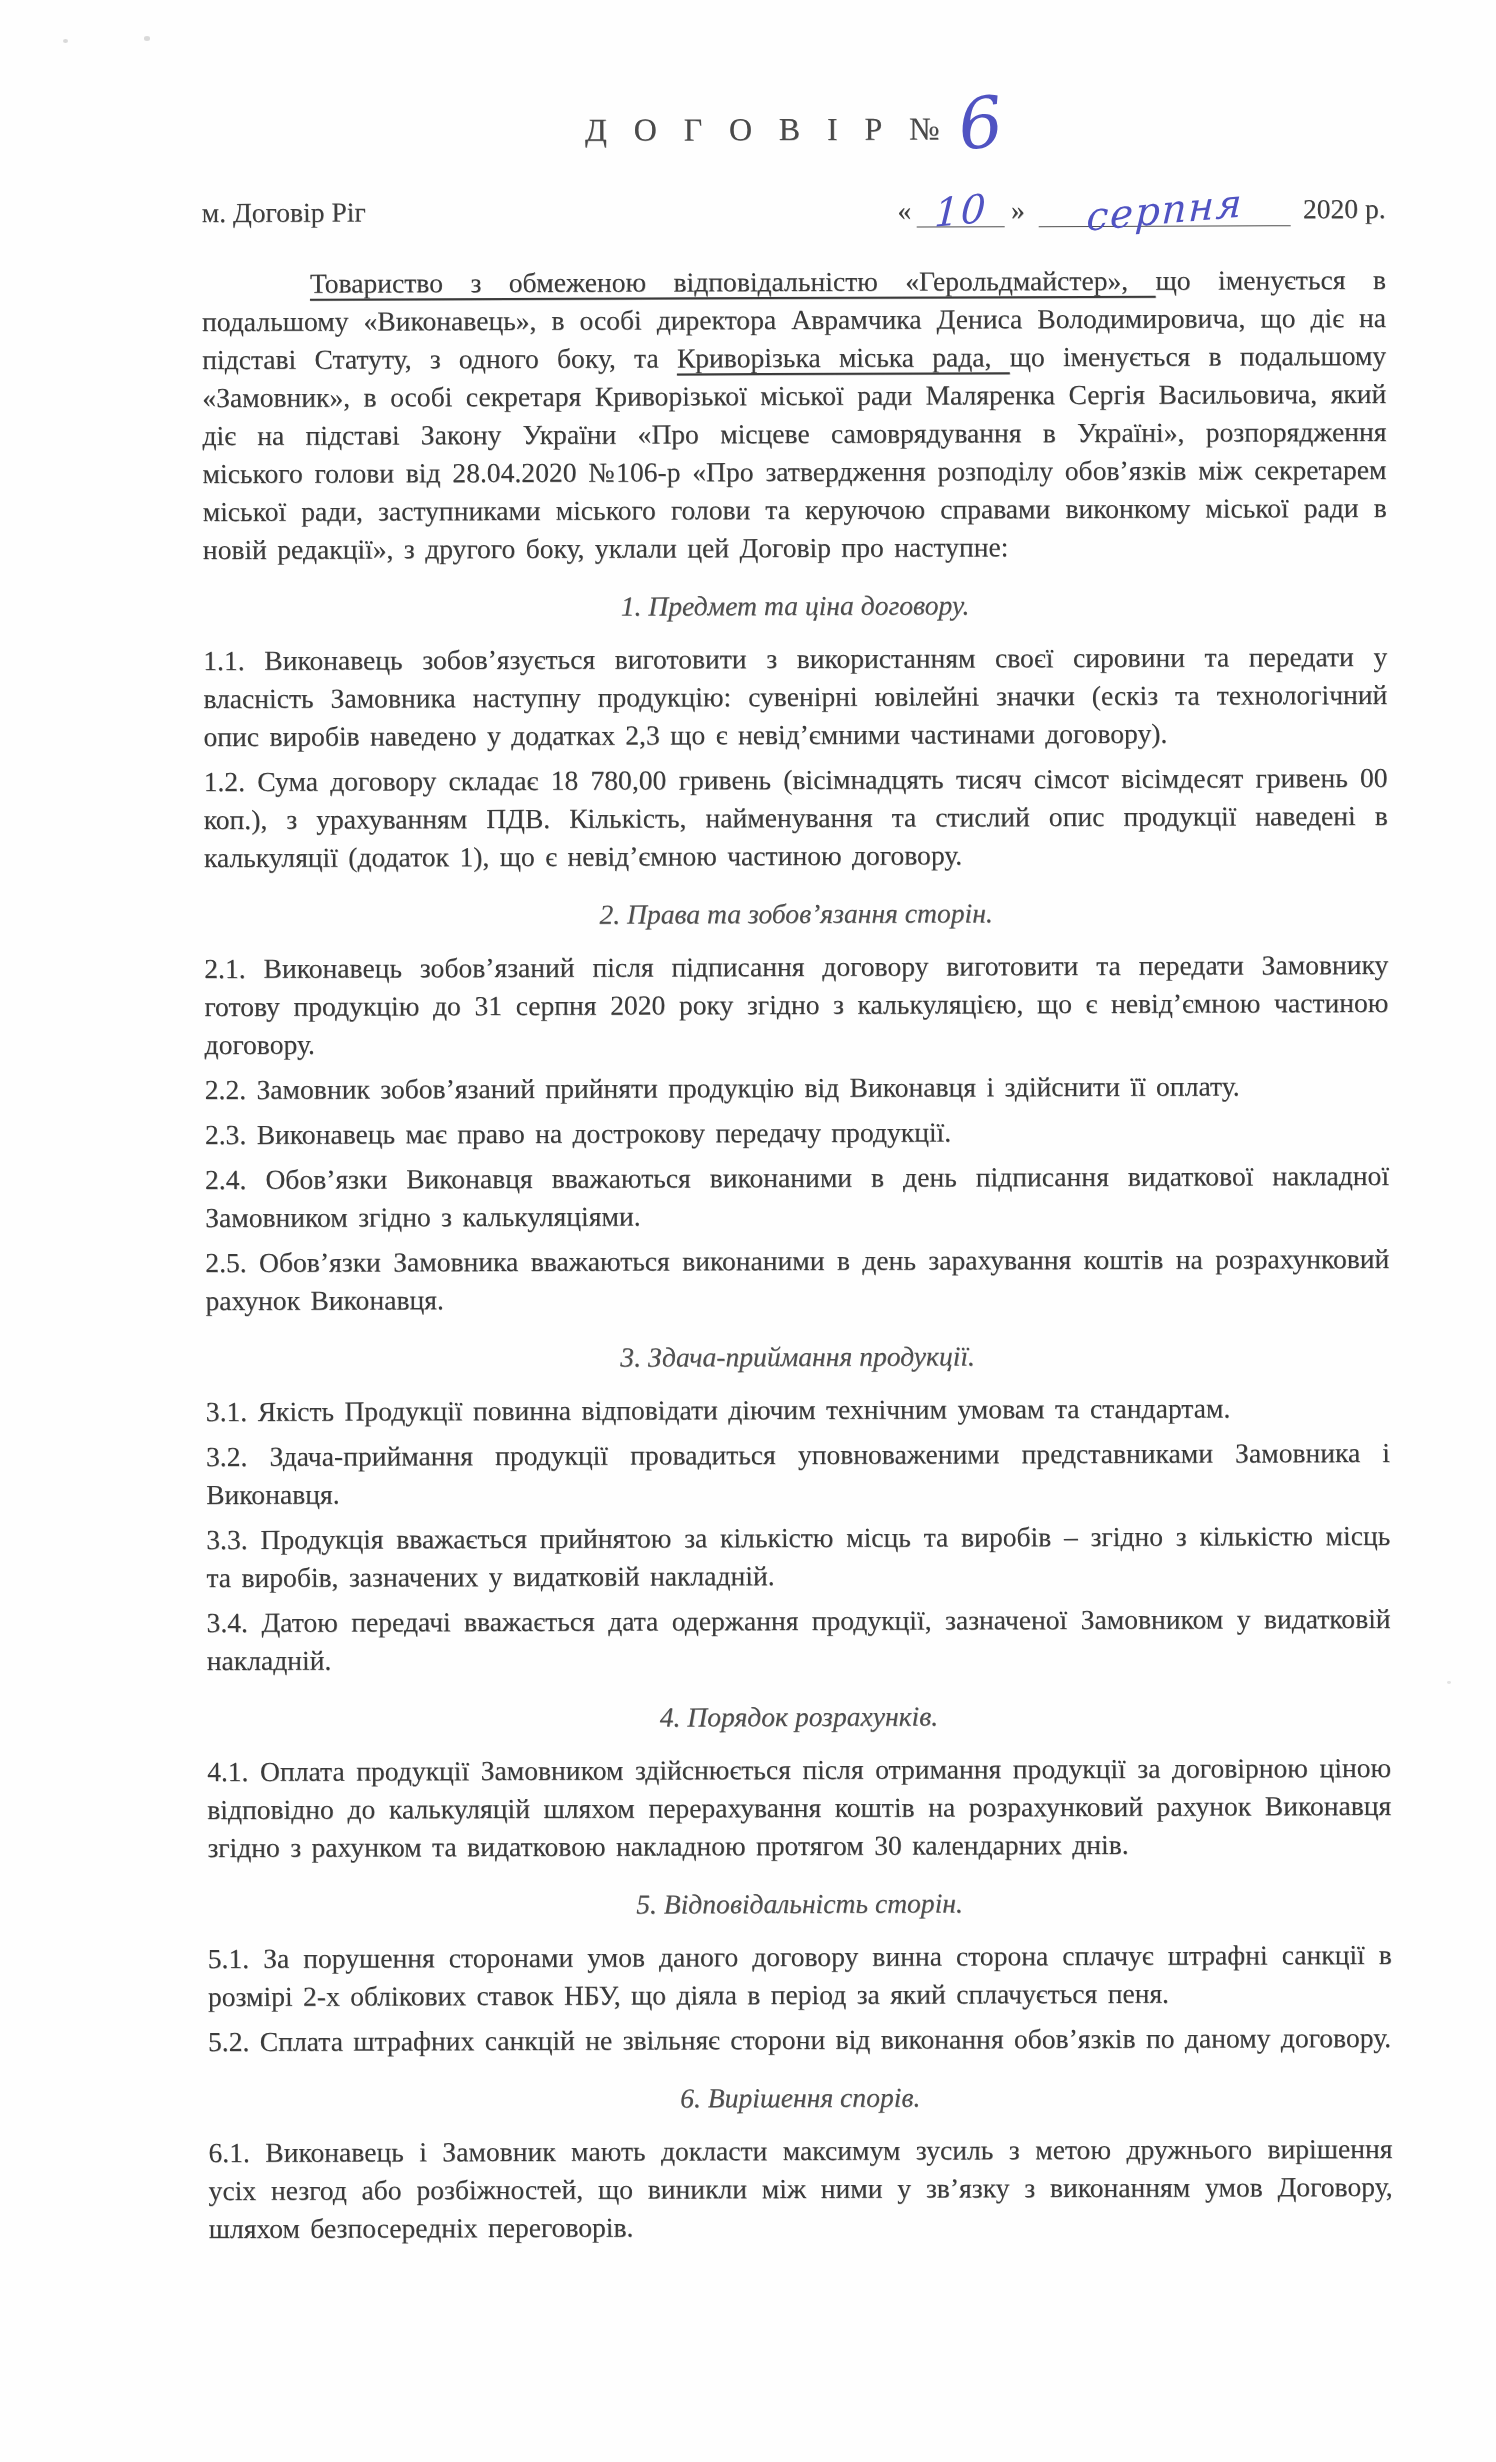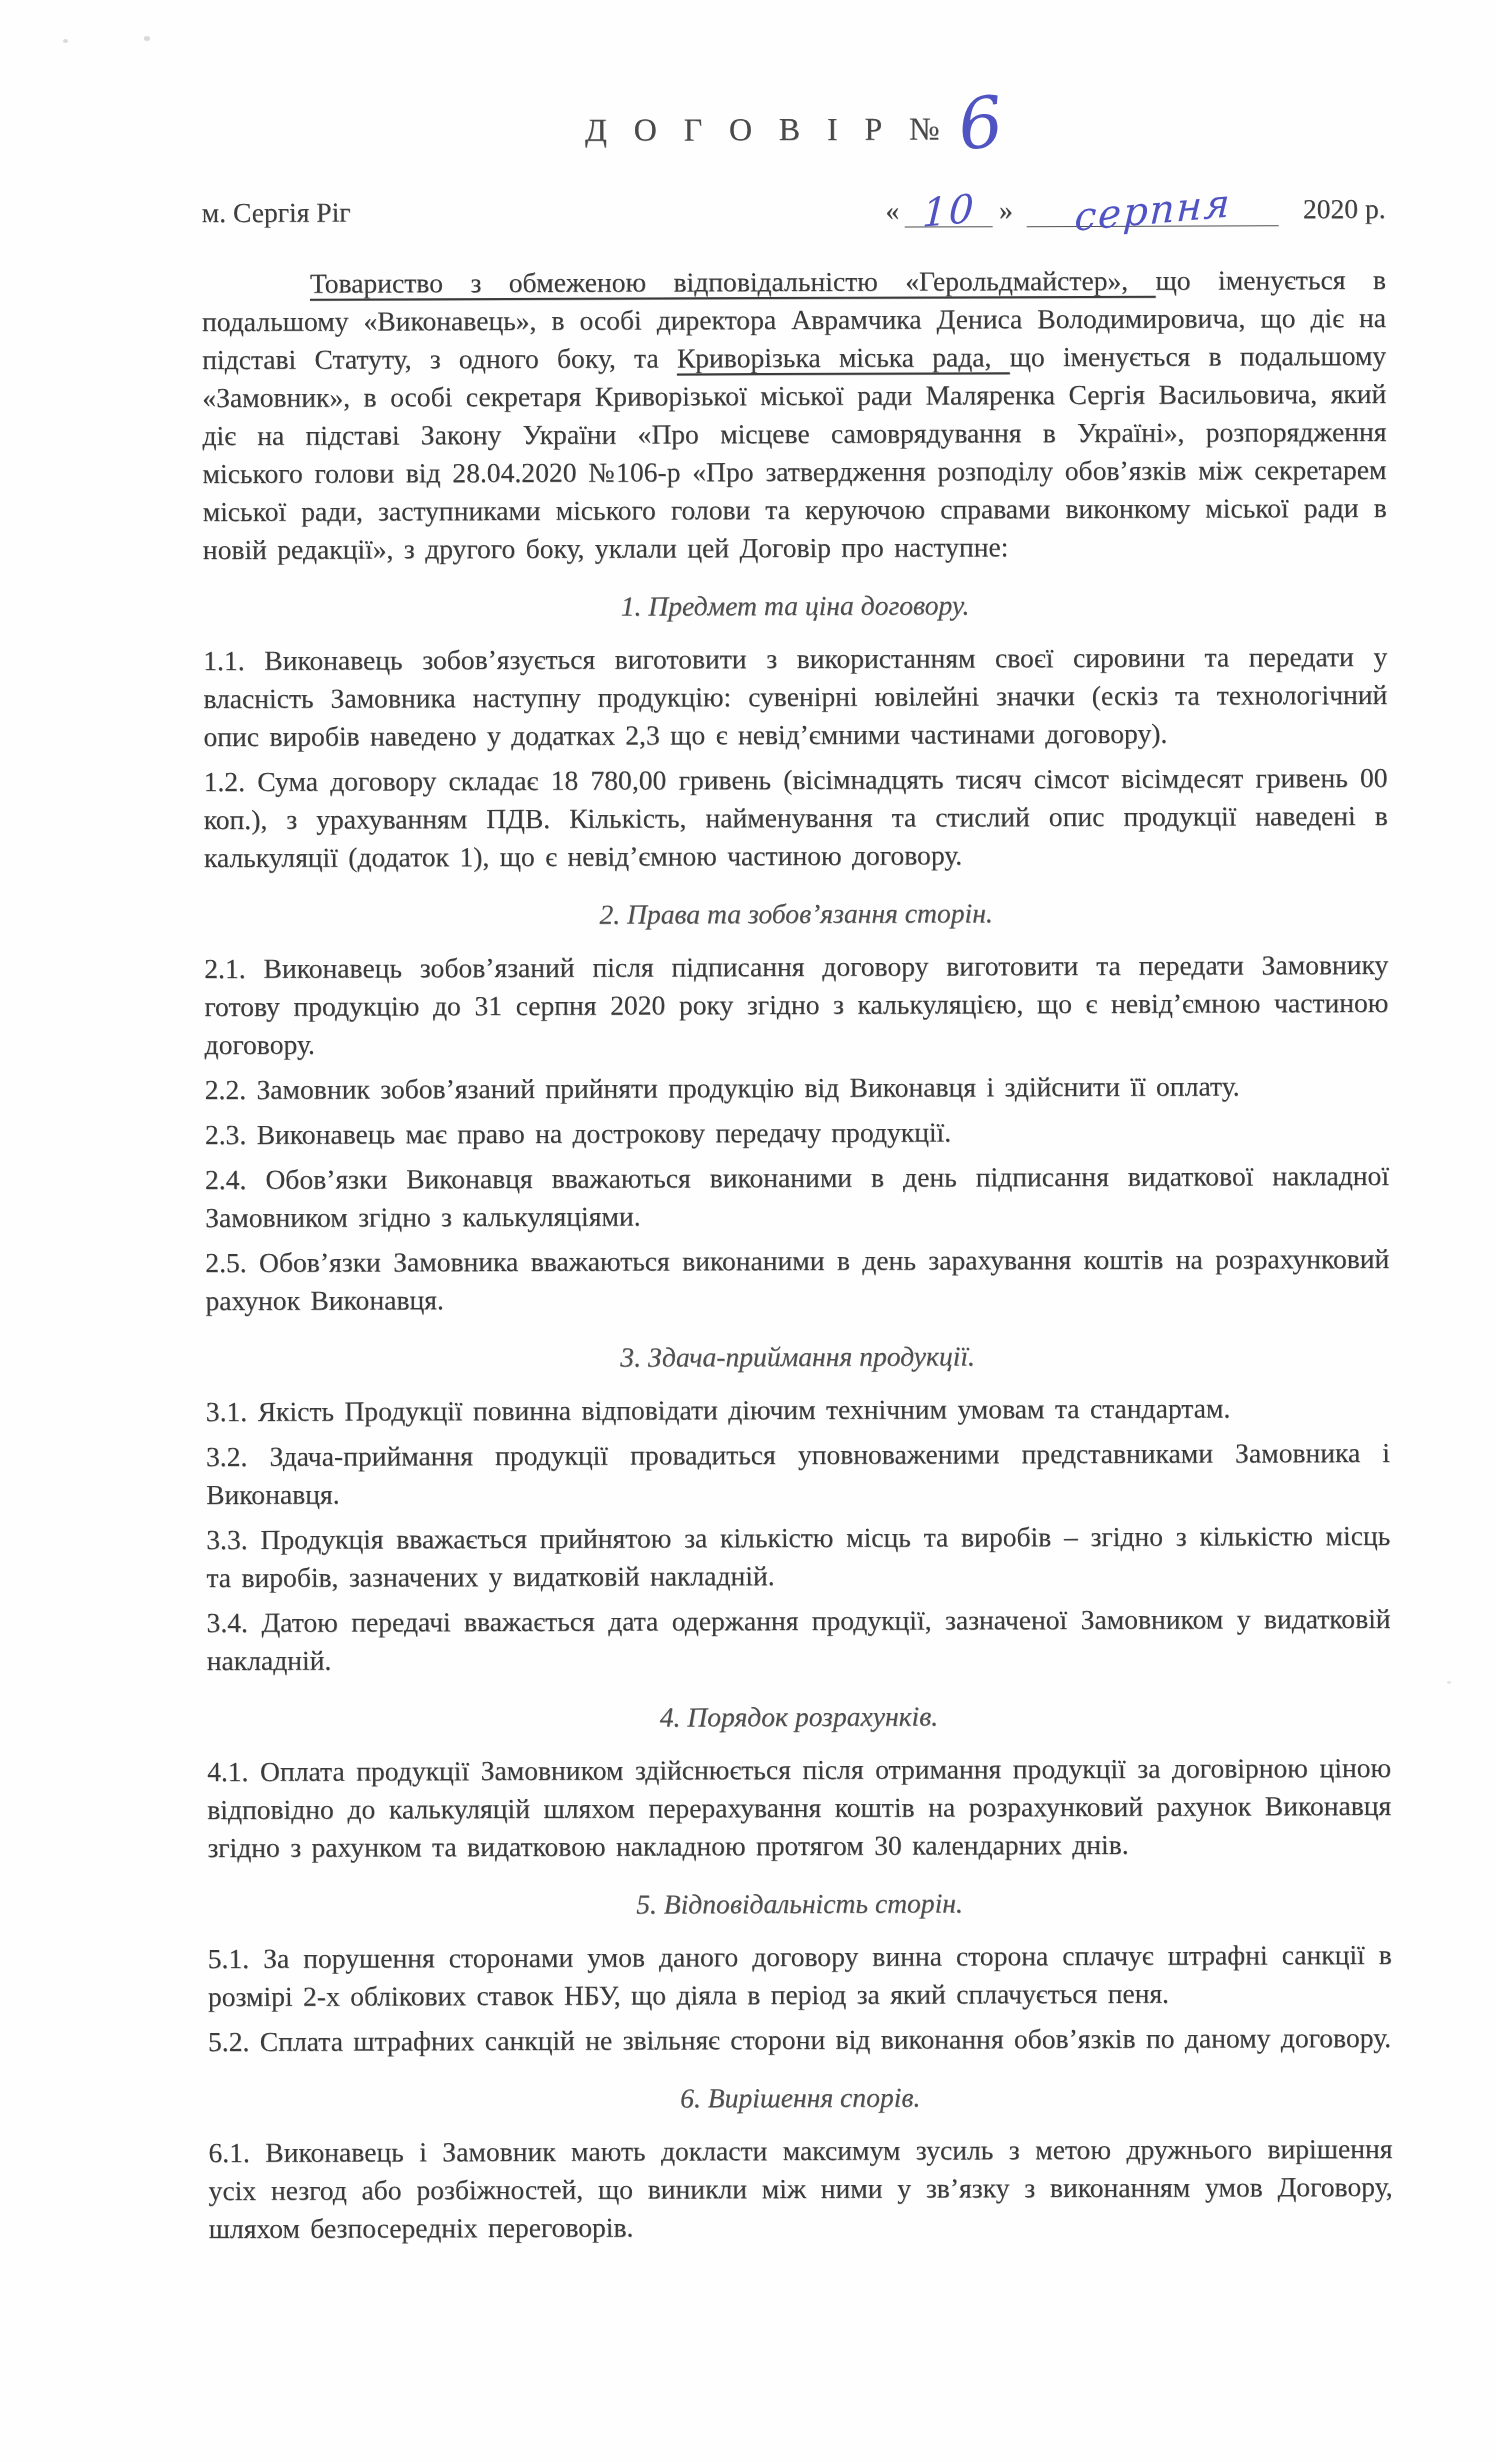--- a/index.html
+++ b/index.html
@@ -33,21 +33,21 @@
   .date-group { display:flex; align-items:baseline; }
   .q { margin:0 5.9px; }
   .fill { display:inline-block; border-bottom:1.8px solid #4d4d4d; text-align:center; }
   .fill-day { width:88px; }
   .fill-month { width:252px; margin-left:8.2px; }
   .hand-date {
     font-size:39px; display:inline-block;
     transform:rotate(-5deg) skewX(-8deg) translateY(4.7px);
     letter-spacing:1.8px; line-height:0.5;
   }
-  .year { margin-left:24px; }
+  .year { margin-left:12px; }
   .preamble, .para {
     font-size:27.6px; line-height:38px; text-align:justify;
     margin:0 0 7px 0; word-spacing:3.5px;
   }
   .preamble { text-indent:108px; margin-bottom:3.5px; }
   .u {
     text-decoration:underline;
     text-decoration-thickness:1.8px; text-underline-offset:6.4px;
   }
   .sec-heading {
@@ -67,21 +67,21 @@
   <span class="speck speck2"></span>
   <span class="speck speck3"></span>
 
   <div class="content">
 
     <div class="title-row">
       <span class="title-label">Д О Г О В І Р №</span><span class="hand title-number">6</span>
     </div>
 
     <div class="dateline">
-      <span class="city">м. Сергія Ріг</span>
+      <span class="city">м. Договір Ріг</span>
       <span class="date-group">
         <span class="q">«</span>
         <span class="fill fill-day"><span class="hand hand-date">10</span></span>
         <span class="q">»</span>
         <span class="fill fill-month"><span class="hand hand-date">серпня</span></span>
         <span class="year">2020 р.</span>
       </span>
     </div>
 
     <p class="preamble"><span class="u">Товариство з обмеженою відповідальністю «Герольдмайстер», </span><span>що іменується в подальшому «Виконавець», в особі директора Аврамчика Дениса Володимировича, що діє на підставі Статуту, з одного боку, та </span><span class="u">Криворізька міська рада, </span><span>що іменується в подальшому «Замовник», в особі секретаря Криворізької міської ради Маляренка Сергія Васильовича, який діє на підставі Закону України «Про місцеве самоврядування в Україні», розпорядження міського голови від 28.04.2020 №106-р «Про затвердження розподілу обов’язків між секретарем міської ради, заступниками міського голови та керуючою справами виконкому міської ради в новій редакції», з другого боку, уклали цей Договір про наступне:</span></p>

